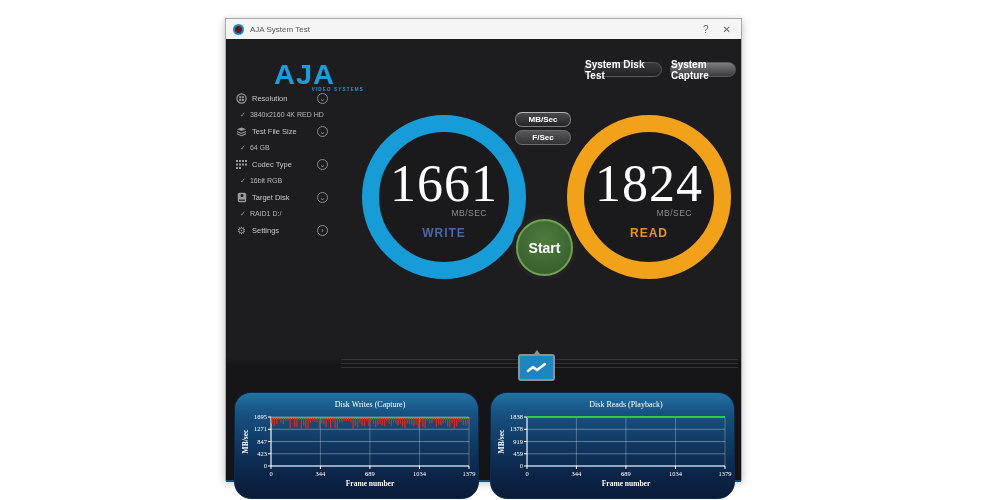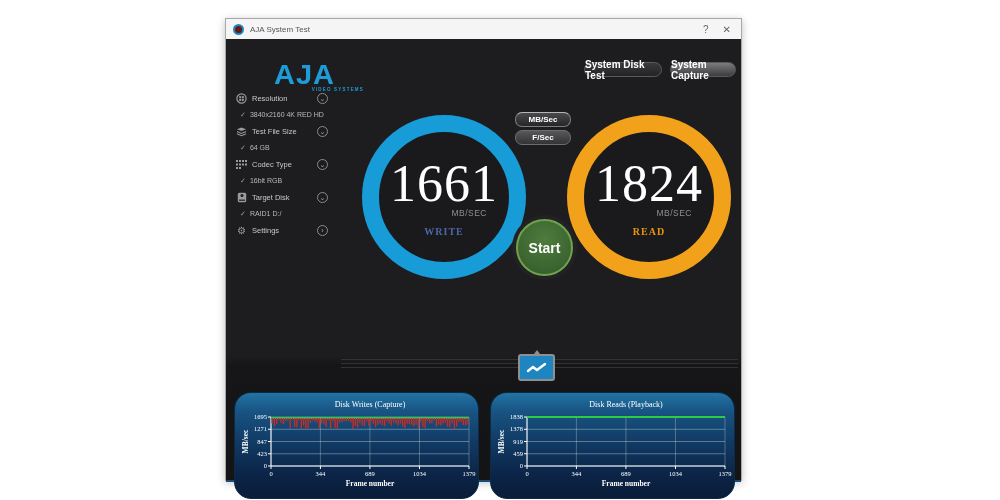--- a/index.html
+++ b/index.html
@@ -24,21 +24,21 @@
   .side-row .icn { width:11px; height:11px; margin-right:5px; display:flex; align-items:center; justify-content:center; }
   .side-row .icn svg { display:block; }
   .side-row .chev { position:absolute; right:18px; width:11px; height:11px; border:1px solid #8a8a8a; border-radius:50%; color:#aaa; font-size:7px; display:flex; align-items:center; justify-content:center; }
   .side-val { position:absolute; left:14px; width:110px; height:11px; display:flex; align-items:center; color:#b9b9b9; font-size:7px; }
   .side-val .chk { color:#9a9a9a; margin-right:4px; font-size:7px; }
 
   
   .gauge { position:absolute; width:164px; height:164px; border-radius:50%; border-width:17px; border-style:solid; display:flex; flex-direction:column; align-items:center; background:#1a1a1c; }
   .gauge-num { font-family:"Liberation Serif", serif; font-weight:400; font-size:52px; color:#fff; line-height:52px; margin-top:26px; letter-spacing:1px; }
   .gauge-unit { font-size:8.5px; color:#8f8f8f; align-self:flex-end; margin-right:22px; margin-top:-2px; letter-spacing:0.5px; }
-  .gauge-label { font-size:10px; font-weight:700; letter-spacing:1px; margin-top:8px;font-family:Liberation Serif, serif; }
+  .gauge-label { font-size:12px; font-weight:700; letter-spacing:1px; margin-top:8px; }
 
   .unit-btn { position:absolute; left:289px; width:56px; height:15px; border-radius:7px; font-size:8px; font-weight:700; color:#fff; display:flex; align-items:center; justify-content:center; cursor:pointer; }
   .unit-btn.active { background:linear-gradient(180deg,#4a4a4c,#252527); border:1px solid #7d7d7f; border-top-color:#b5b5b5; }
   .unit-btn.idle { background:linear-gradient(180deg,#58585a,#333335); border:1px solid #6d6d6f; }
 
   .start-btn { position:absolute; left:290px; top:180px; width:57px; height:57px; border-radius:50%;
     background:radial-gradient(circle at 50% 35%, #4d7c3c 0%, #3b6330 70%, #315428 100%);
     border:2px solid #6fa14e; box-shadow:0 0 0 4px #222224; color:#fff; font-size:14px; font-weight:700;
     display:flex; align-items:center; justify-content:center; cursor:pointer; }
 

